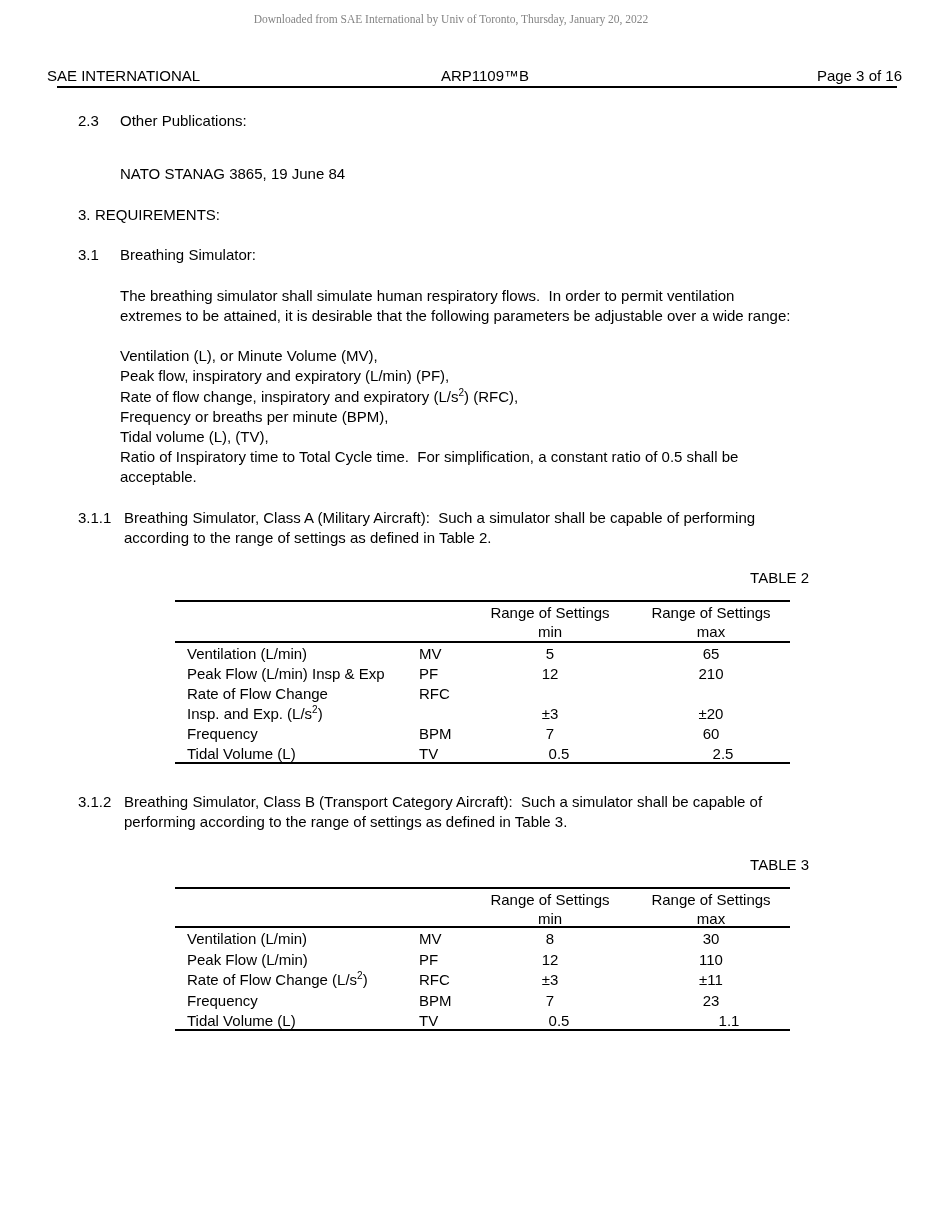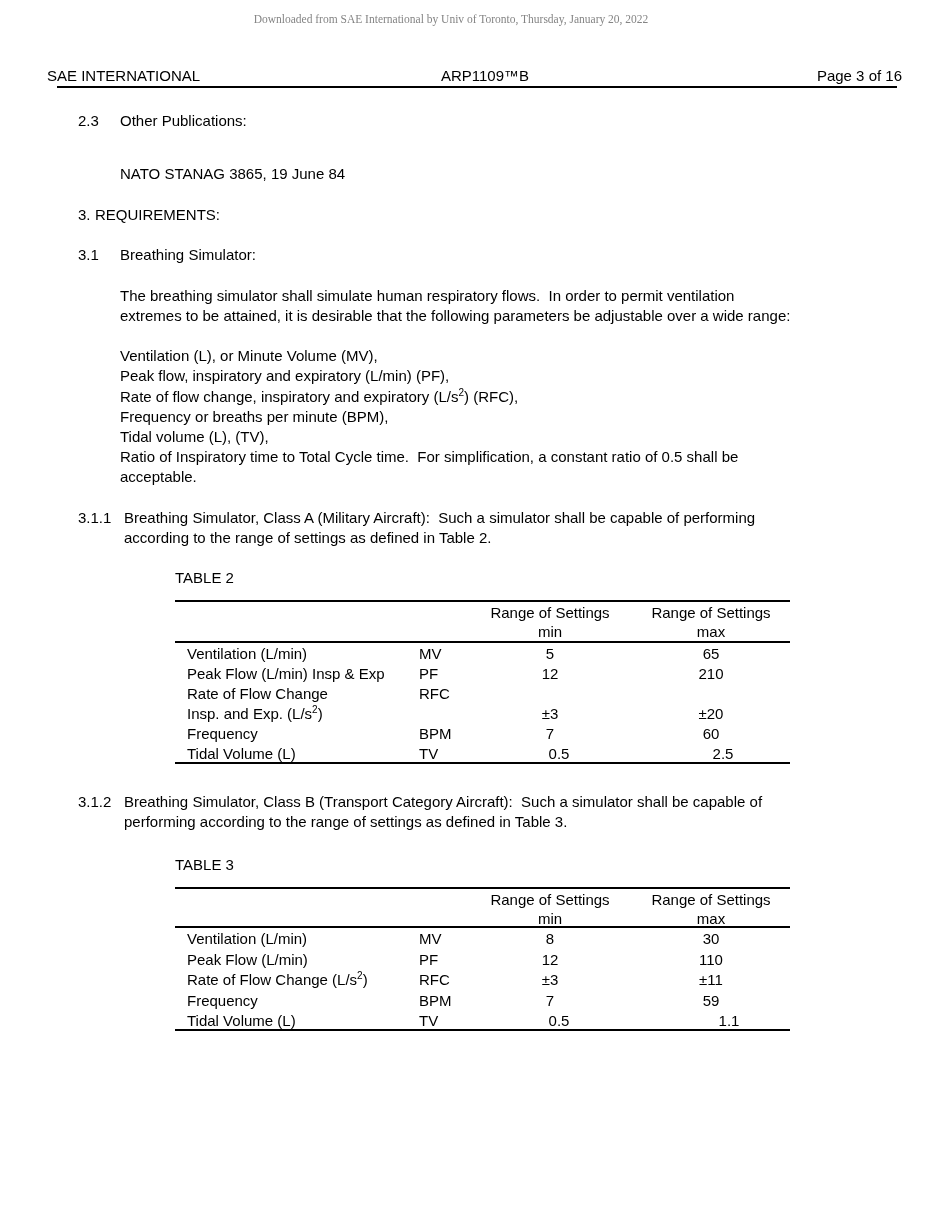--- a/index.html
+++ b/index.html
@@ -28,21 +28,21 @@
   .rule { position:absolute; left:0; width:615px; height:2px; background:#000; }
   .cell { position:absolute; font-size:15px; line-height:20px; white-space:pre; }
   .c1 { left:12px; }
   .c2 { left:244px; }
   .c3 { left:310px; width:130px; text-align:center; }
   .c4 { left:471px; width:130px; text-align:center; }
   .nud9  { transform:translateX(9px); }
   .nud12 { transform:translateX(12px); }
   .nud18 { transform:translateX(18px); }
 
-  .tbl-title { position:absolute; left:175px; width:634px; text-align:left; font-size:15px; line-height:20px; }
+  .tbl-title { position:absolute; left:175px; width:634px; text-align:right; font-size:15px; line-height:20px; }
 </style>
 </head>
 <body>
 
 <div class="page">
 
   <div class="wm">Downloaded from SAE International by Univ of Toronto, Thursday, January 20, 2022</div>
 
   <div class="t hdr-org">SAE INTERNATIONAL</div>
   <div class="t hdr-doc">ARP1109™B</div>
@@ -147,21 +147,21 @@
     <div>
       <div class="cell c1" style="top:83px"><span>Rate of Flow Change (L/s</span><sup>2</sup><span>)</span></div>
       <div class="cell c2" style="top:83px">RFC</div>
       <div class="cell c3" style="top:83px">±3</div>
       <div class="cell c4" style="top:83px">±11</div>
     </div>
     <div>
       <div class="cell c1" style="top:104px">Frequency</div>
       <div class="cell c2" style="top:104px">BPM</div>
       <div class="cell c3" style="top:104px">7</div>
-      <div class="cell c4" style="top:104px">59</div>
+      <div class="cell c4" style="top:104px">23</div>
     </div>
     <div>
       <div class="cell c1" style="top:124px">Tidal Volume (L)</div>
       <div class="cell c2" style="top:124px">TV</div>
       <div class="cell c3 nud9" style="top:124px">0.5</div>
       <div class="cell c4 nud18" style="top:124px">1.1</div>
     </div>
     <div class="rule" style="top:142px"></div>
   </div>
 

